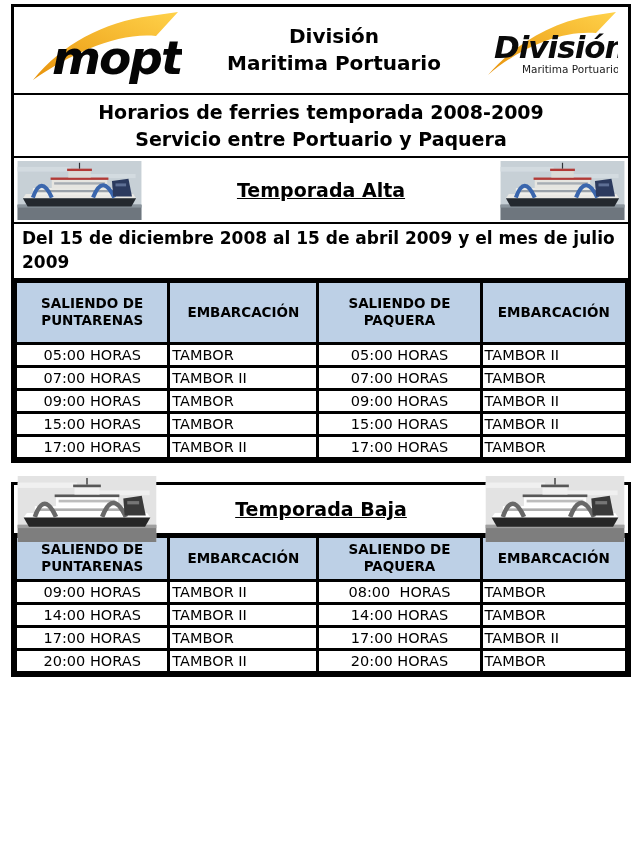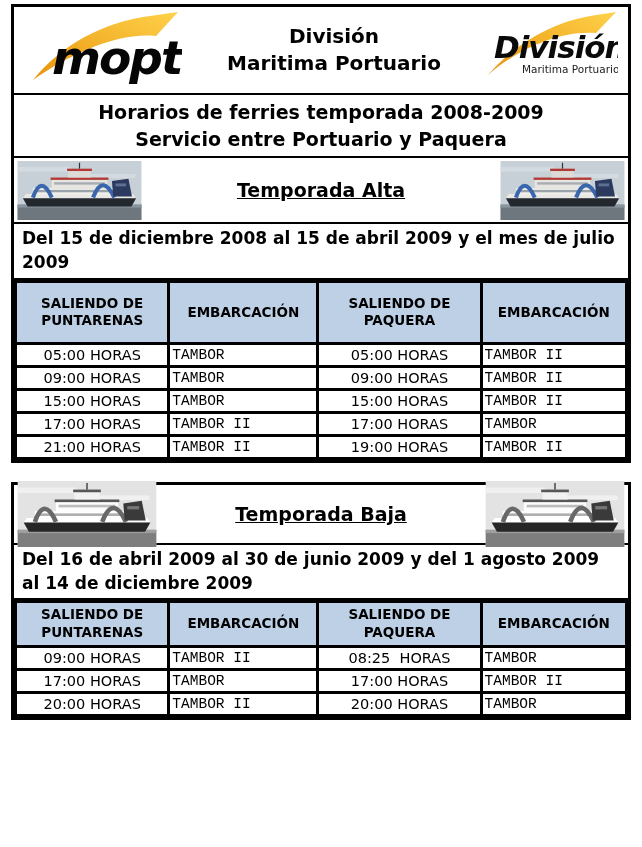--- a/index.html
+++ b/index.html
@@ -31,21 +31,21 @@
   }
 
   
   .season-band {
     height:66px; display:flex; align-items:center; justify-content:space-between;
     border-bottom:2px solid #000; padding:3px 3px;text-decoration:underline;
   }
   .season-band .ferry-wrap { flex:0 0 auto; line-height:0; }
   .season-title { flex:1; text-align:center; font-weight:bold; font-size:19px; }
   .gray .ferry-wrap svg { filter:grayscale(1) contrast(1.05) brightness(1.08); }
-  .baja .season-band { height:60px; }
+  .baja .season-band { height:50px; }
   .baja .season-band svg.ferry { width:140px; height:66px; }
 
   
   .date-band {
     border-bottom:2px solid #000; 
     font-weight:bold; font-size:17px; line-height:1.4;
     padding:3px 8px;
   }
 
   
@@ -54,21 +54,21 @@
   table.schedule th {
     background:#bdd0e6; font-weight:bold; font-size:13.5px;
     line-height:1.3; text-align:center; padding:12px 2px;
   }
   .baja table.schedule th { padding:3px 2px; }
   table.schedule td {
     height:20px; font-size:14.5px; line-height:20px;
     background:#fff; white-space:pre-wrap; overflow:hidden;
   }
   td.c-time { text-align:center; }
-  td.c-vessel { text-align:left; padding-left:2px;font-family:Liberation Mono, monospace; }
+  td.c-vessel { text-align:left; padding-left:2px; }
   .col1 { width:25.1%; } .col2 { width:24.4%; } .col3 { width:26.7%; } .col4 { width:23.8%; }
 
   svg.ferry { width:125px; height:59px; display:block; }
   .hidden-defs { position:absolute; width:0; height:0; overflow:hidden; }
   svg text { font-family:"DejaVu Sans","Liberation Sans",sans-serif; }
 </style>
 </head>
 <body>
 
 <svg class="hidden-defs" aria-hidden="true">
@@ -162,42 +162,42 @@
         </tr>
       </thead>
       <tbody>
           <tr>
             <td class="c-time">05:00 HORAS</td>
             <td class="c-vessel">TAMBOR</td>
             <td class="c-time">05:00 HORAS</td>
             <td class="c-vessel">TAMBOR II</td>
           </tr>
           <tr>
+            <td class="c-time">07:00 HORAS</td>
+            <td class="c-vessel">TAMBOR II</td>
+            <td class="c-time">07:00 HORAS</td>
+            <td class="c-vessel">TAMBOR</td>
+          </tr>
+          <tr>
             <td class="c-time">09:00 HORAS</td>
             <td class="c-vessel">TAMBOR</td>
             <td class="c-time">09:00 HORAS</td>
             <td class="c-vessel">TAMBOR II</td>
           </tr>
           <tr>
             <td class="c-time">15:00 HORAS</td>
             <td class="c-vessel">TAMBOR</td>
             <td class="c-time">15:00 HORAS</td>
             <td class="c-vessel">TAMBOR II</td>
           </tr>
           <tr>
             <td class="c-time">17:00 HORAS</td>
             <td class="c-vessel">TAMBOR II</td>
             <td class="c-time">17:00 HORAS</td>
             <td class="c-vessel">TAMBOR</td>
-          </tr>
-          <tr>
-            <td class="c-time">21:00 HORAS</td>
-            <td class="c-vessel">TAMBOR II</td>
-            <td class="c-time">19:00 HORAS</td>
-            <td class="c-vessel">TAMBOR II</td>
           </tr>
         </tbody>
     </table>
   </div>
 
   <div class="block baja gray">
 
     <div class="season-band">
       <span class="ferry-wrap">
         <svg class="ferry" viewBox="0 0 210 100">
@@ -205,42 +205,47 @@
           </svg>
       </span>
       <span class="season-title">Temporada Baja</span>
       <span class="ferry-wrap">
         <svg class="ferry" viewBox="0 0 210 100">
             <use href="#ferry-art"></use>
           </svg>
       </span>
     </div>
 
-    <div class="date-band">Del 16 de abril 2009 al 30 de junio 2009 y del 1 agosto 2009 al 14 de diciembre 2009</div>
 
     <table class="schedule">
       <colgroup>
           <col class="col1">
           <col class="col2">
           <col class="col3">
           <col class="col4">
         </colgroup>
       <thead>
         <tr>
           <th>SALIENDO DE PUNTARENAS</th>
           <th>EMBARCACIÓN</th>
           <th>SALIENDO DE PAQUERA</th>
           <th>EMBARCACIÓN</th>
         </tr>
       </thead>
       <tbody>
           <tr>
             <td class="c-time">09:00 HORAS</td>
             <td class="c-vessel">TAMBOR II</td>
-            <td class="c-time">08:25  HORAS</td>
+            <td class="c-time">08:00  HORAS</td>
+            <td class="c-vessel">TAMBOR</td>
+          </tr>
+          <tr>
+            <td class="c-time">14:00 HORAS</td>
+            <td class="c-vessel">TAMBOR II</td>
+            <td class="c-time">14:00 HORAS</td>
             <td class="c-vessel">TAMBOR</td>
           </tr>
           <tr>
             <td class="c-time">17:00 HORAS</td>
             <td class="c-vessel">TAMBOR</td>
             <td class="c-time">17:00 HORAS</td>
             <td class="c-vessel">TAMBOR II</td>
           </tr>
           <tr>
             <td class="c-time">20:00 HORAS</td>

